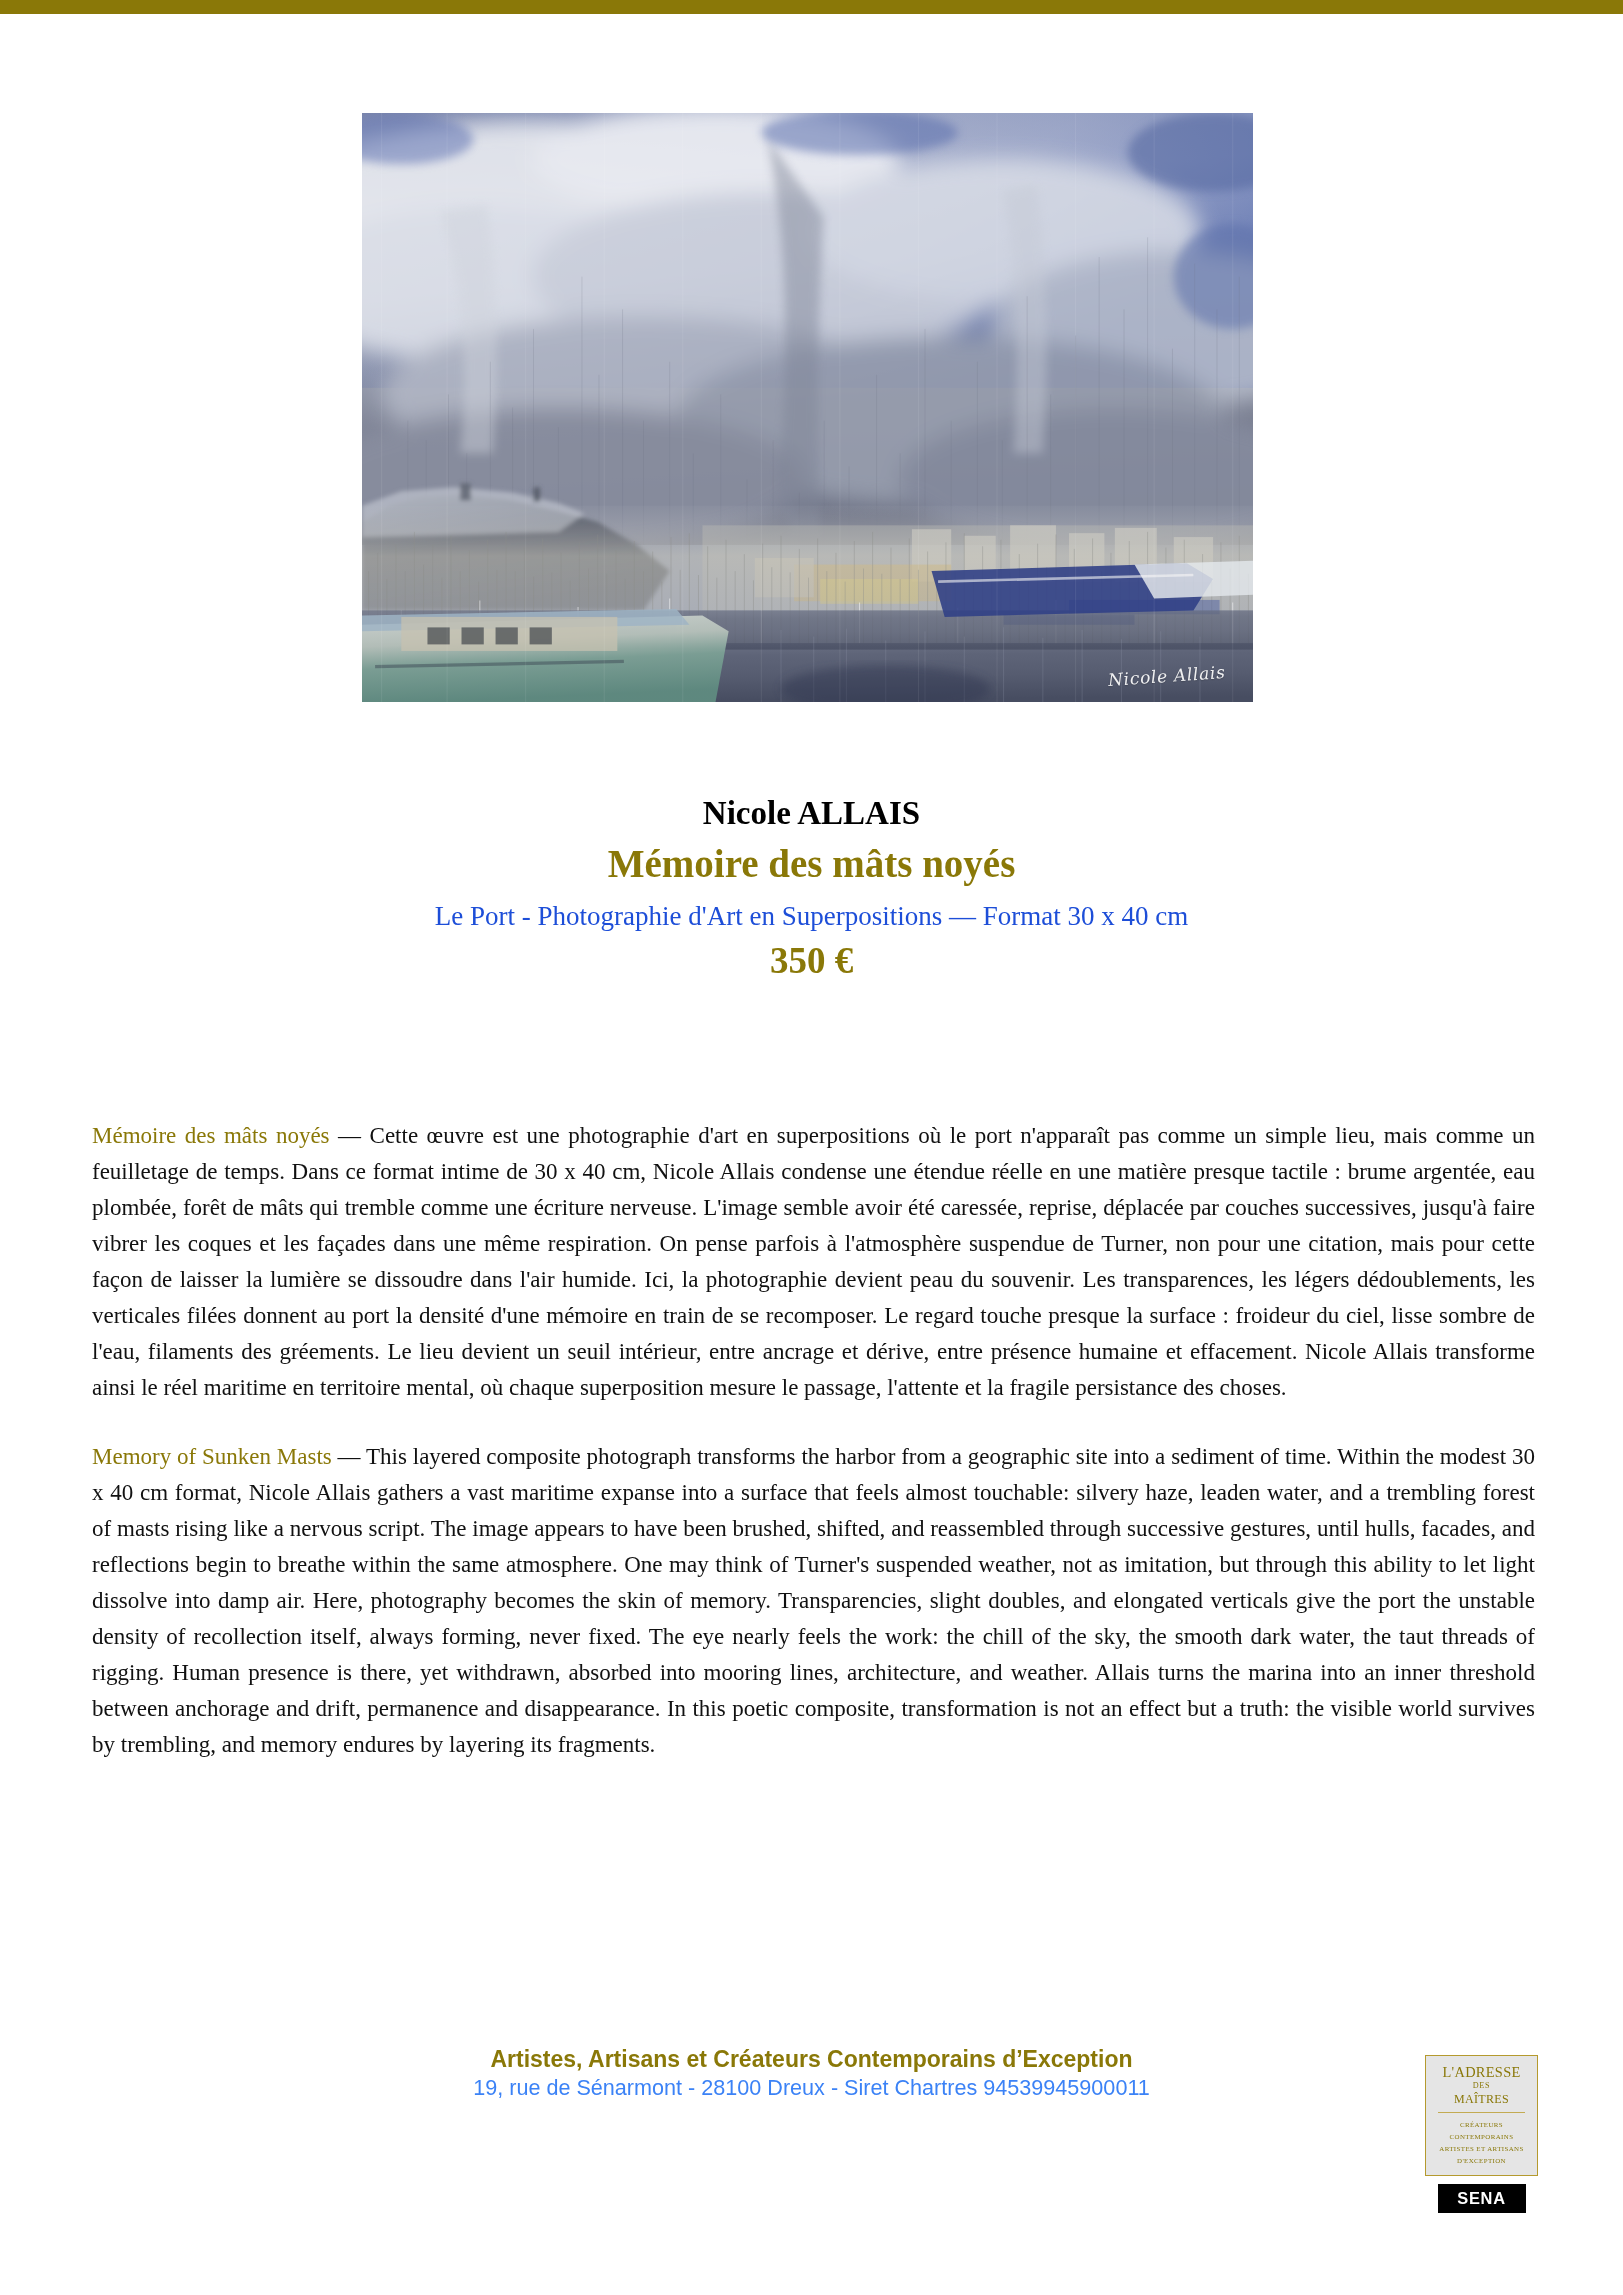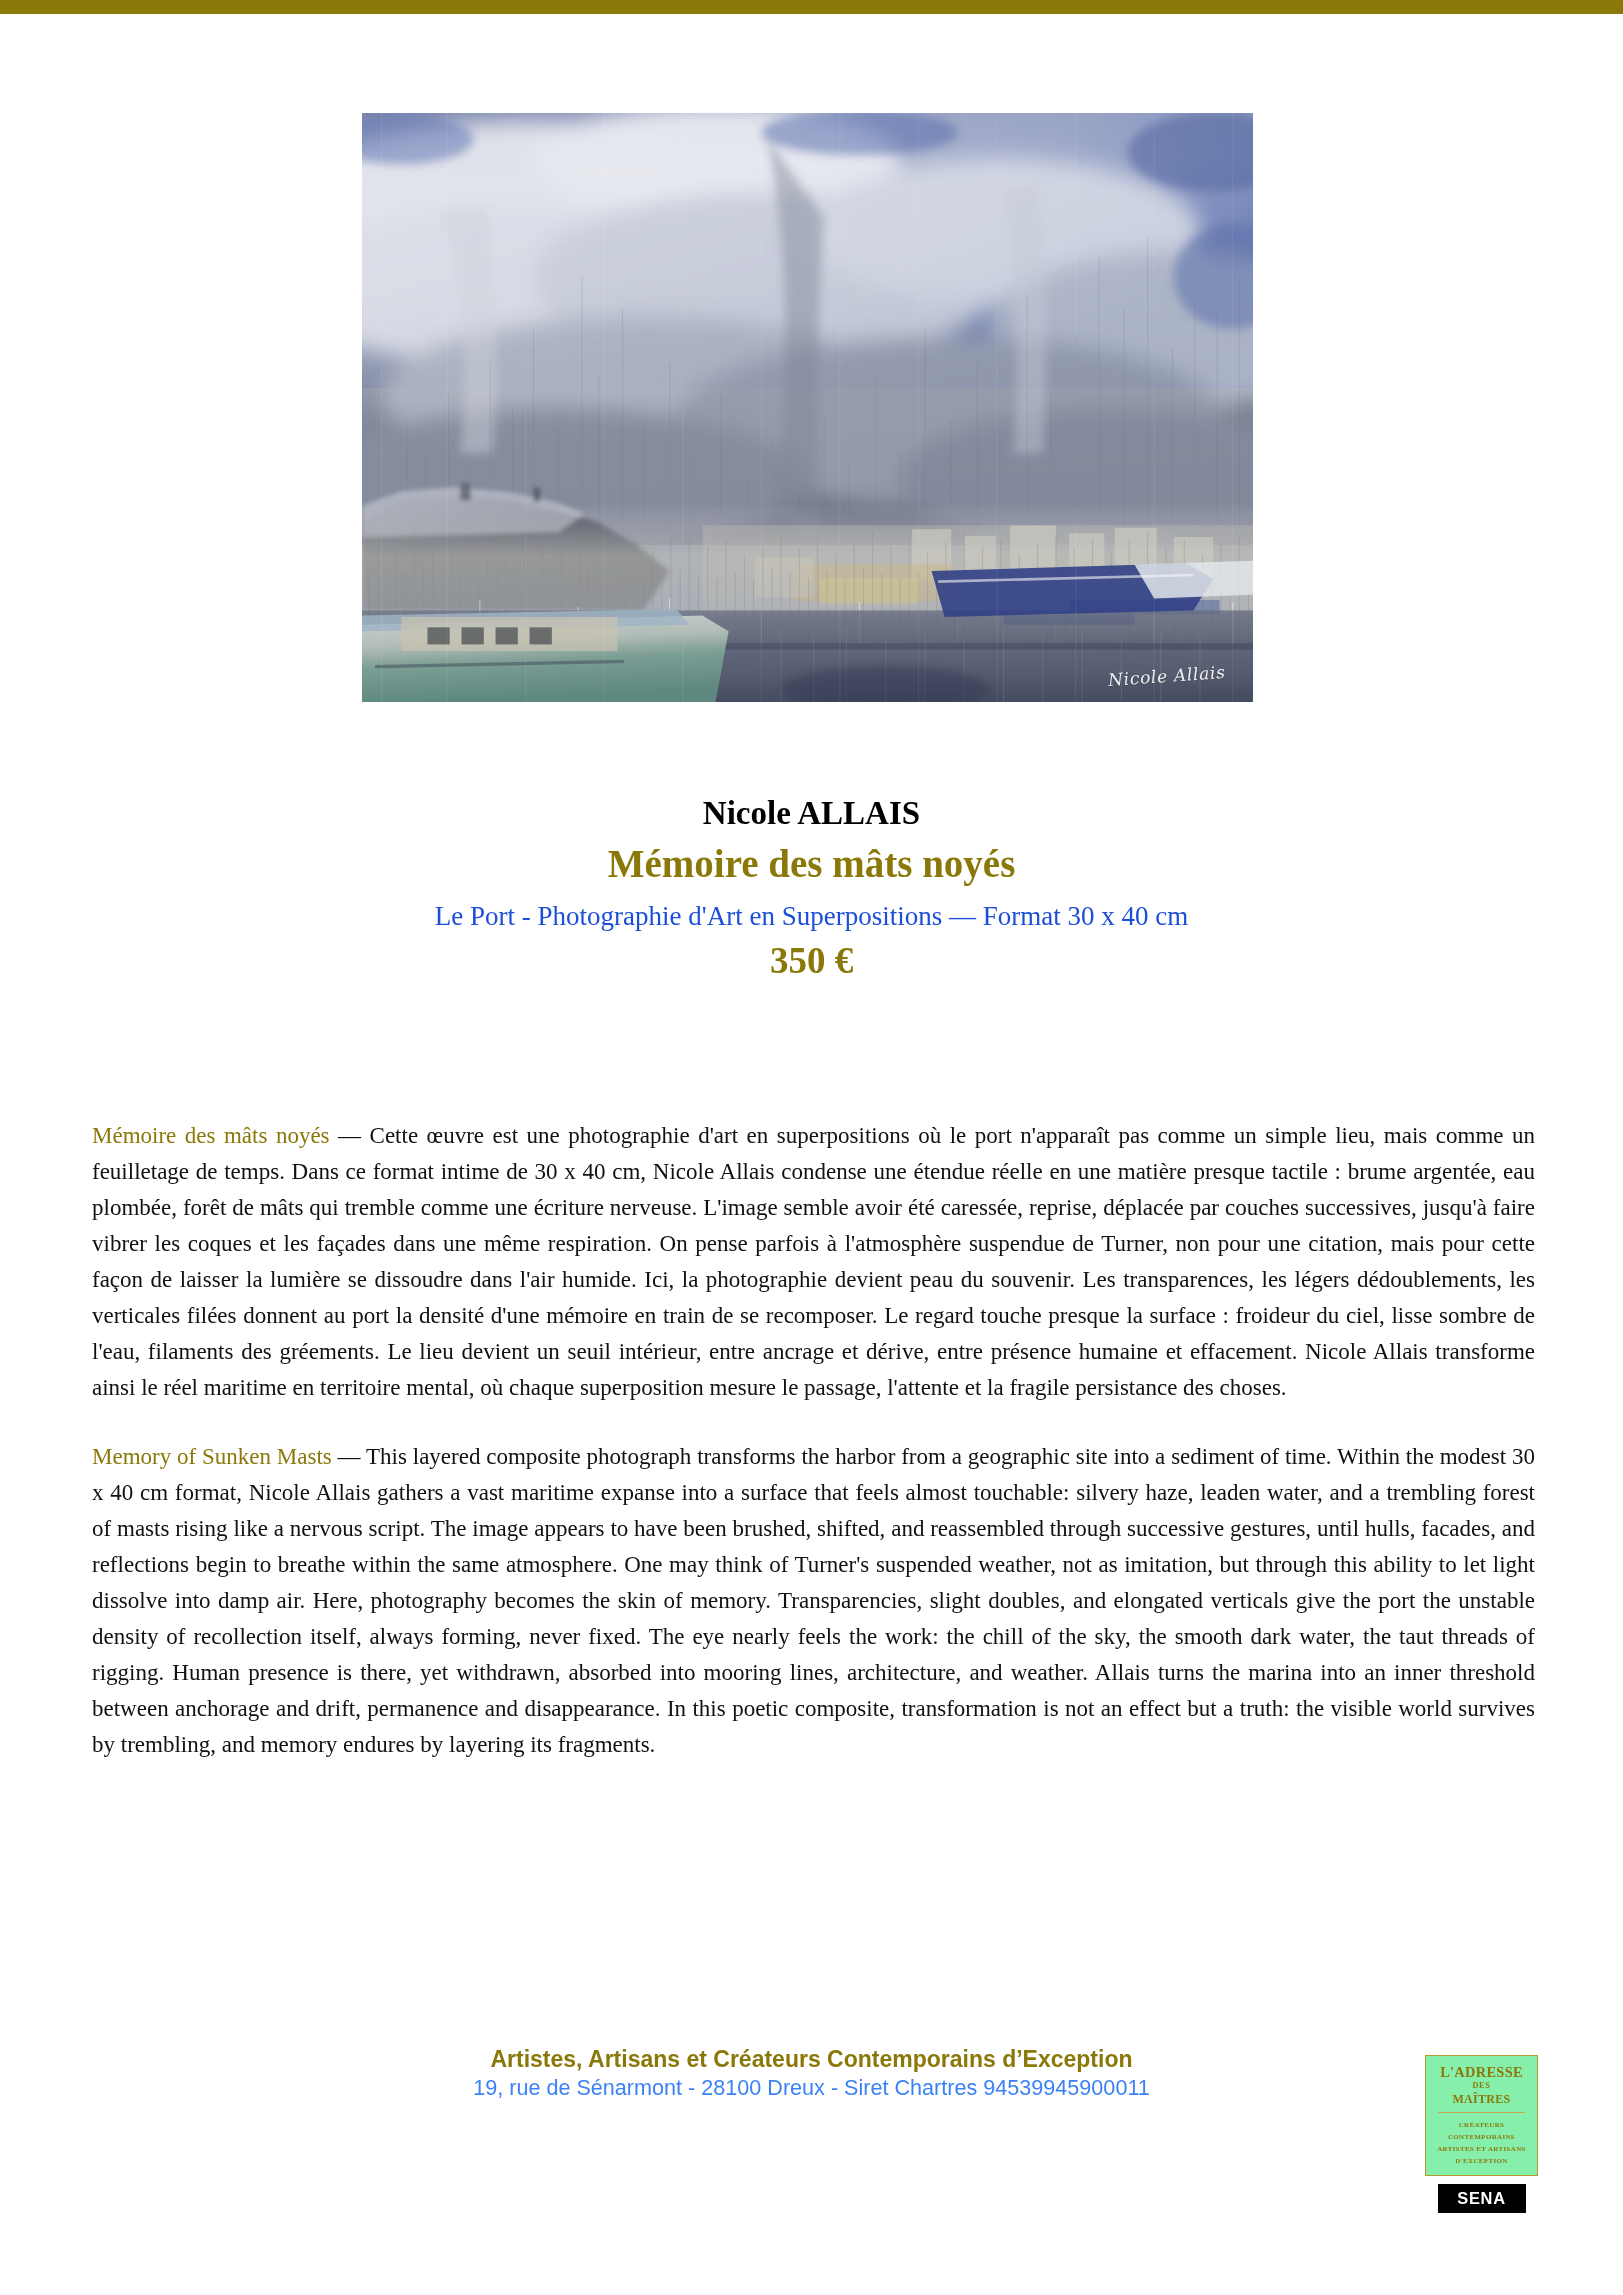--- a/index.html
+++ b/index.html
@@ -142,25 +142,24 @@
   
   .logo-block {
     position: absolute;
     left: 1425px;
     top: 2055px;
     width: 113px;
     text-align: center;
   }
   .logo-card {
     border: 1.3px solid #b59a2e;
-    background: #86efac;
+    background: #e5e5e5;
     padding: 8.5px 3.9px 7.9px 3.9px;
     box-sizing: border-box;
     width: 113px;
-    font-weight: bold;
   }
   .logo-l1 {
     font-family: "Liberation Serif", serif;
     color: #8a7808;
     font-size: 14.4px;
     letter-spacing: 0.3px;
     line-height: 1.1;
   }
   .logo-l2 {
     font-family: "Liberation Serif", serif;

